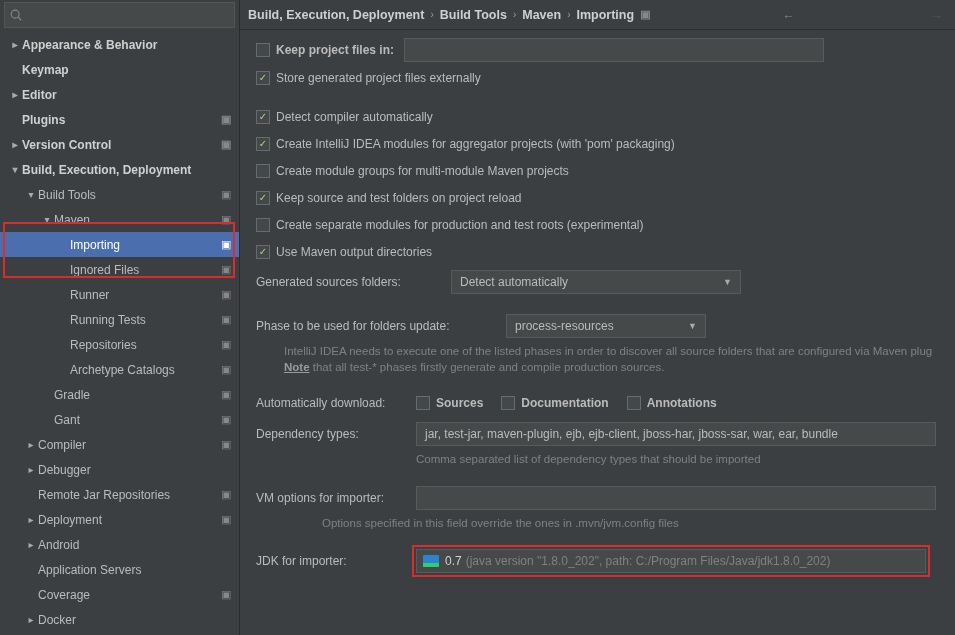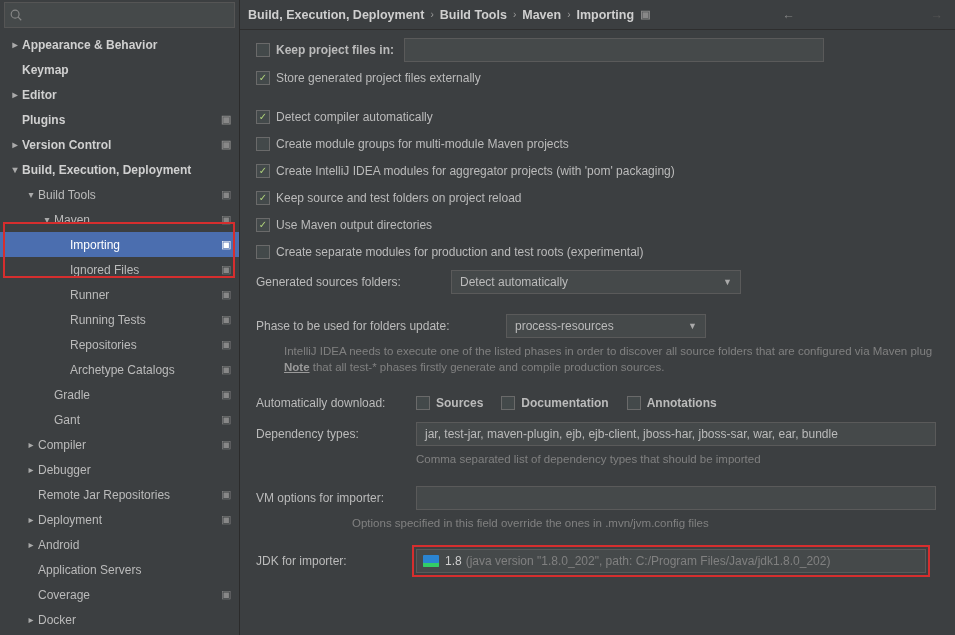--- a/index.html
+++ b/index.html
@@ -290,38 +290,38 @@
           <span class="lbl">Store generated project files externally</span>
         </div>
 
       <div class="section-gap"></div>
 
       <div class="chk-row">
           <span class="chk on"></span>
           <span class="lbl">Detect compiler automatically</span>
         </div>
       <div class="chk-row">
+          <span class="chk on"></span>
+          <span class="lbl">Create IntelliJ IDEA modules for aggregator projects (with 'pom' packaging)</span>
+        </div>
+      <div class="chk-row">
           <span class="chk"></span>
           <span class="lbl">Create module groups for multi-module Maven projects</span>
         </div>
       <div class="chk-row">
           <span class="chk on"></span>
-          <span class="lbl">Create IntelliJ IDEA modules for aggregator projects (with 'pom' packaging)</span>
-        </div>
-      <div class="chk-row">
-          <span class="chk on"></span>
           <span class="lbl">Keep source and test folders on project reload</span>
-        </div>
-      <div class="chk-row">
-          <span class="chk on"></span>
-          <span class="lbl">Use Maven output directories</span>
         </div>
       <div class="chk-row">
           <span class="chk"></span>
           <span class="lbl">Create separate modules for production and test roots (experimental)</span>
+        </div>
+      <div class="chk-row">
+          <span class="chk on"></span>
+          <span class="lbl">Use Maven output directories</span>
         </div>
 
       <div class="form-row">
         <span class="label">Generated sources folders:</span>
         <div class="dropdown" style="width:290px">
           <span>Detect automatically</span>
           <span class="dd-arrow">▼</span>
         </div>
       </div>
 
@@ -358,28 +358,28 @@
         <div class="input-field" style="width:520px">
           <span>jar, test-jar, maven-plugin, ejb, ejb-client, jboss-har, jboss-sar, war, ear, bundle</span>
         </div>
       </div>
       <div class="hint" style="margin-left:160px">Comma separated list of dependency types that should be imported</div>
 
       <div class="form-row" style="margin-top:16px;">
         <span class="label" style="width:160px;flex-basis:160px">VM options for importer:</span>
         <div class="input-field" style="width:520px"></div>
       </div>
-      <div class="hint" style="margin-left:96px">Options specified in this field override the ones in .mvn/jvm.config files</div>
+      <div class="hint" style="margin-left:66px">Options specified in this field override the ones in .mvn/jvm.config files</div>
 
       <div class="form-row" style="margin-top:14px;">
         <span class="label" style="width:160px;flex-basis:160px">JDK for importer:</span>
         <div class="red-box-jdk">
           <div class="jdk-field" style="width:510px">
             <span class="icn"></span>
-            <span class="ver">1.8</span>
+            <span class="ver">0.7</span>
             <span class="path">(java version "1.8.0_202", path: C:/Program Files/Java/jdk1.8.0_202)</span>
           </div>
         </div>
       </div>
 
     </div>
   </div>
 </div>
 
 </body></html>

